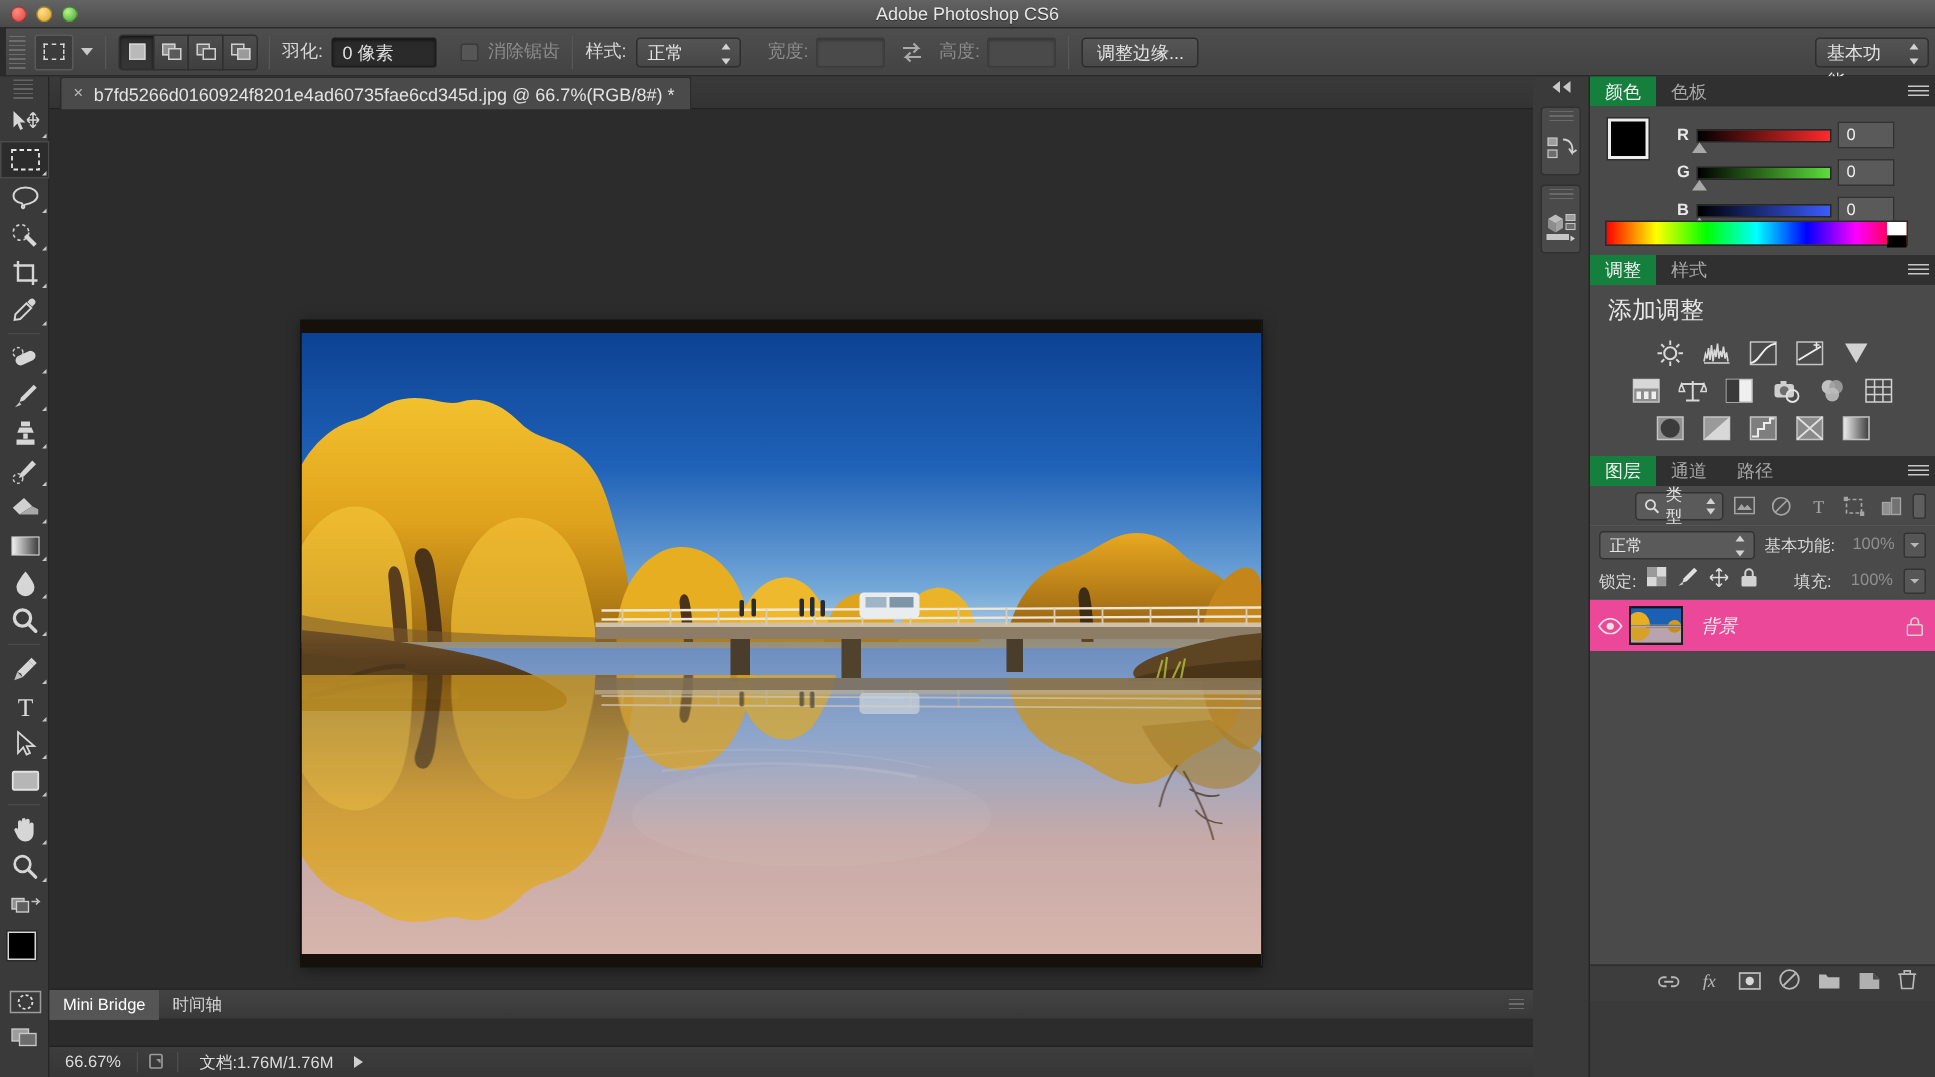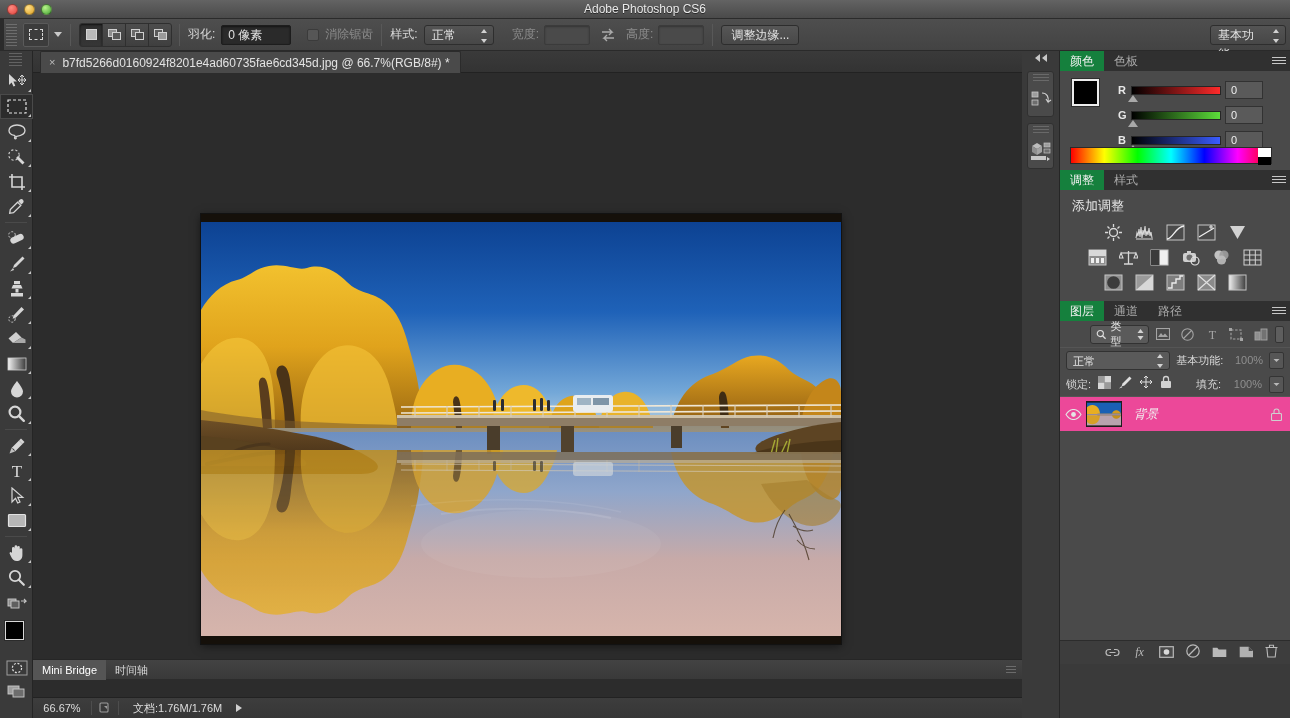--- a/index.html
+++ b/index.html
@@ -187,21 +187,21 @@
   .slval{ width:38px; height:18px; background:#5a5a5a; border:1px solid #323232;
     color:#eee; font-size:11px; line-height:17px; padding-left:5px; }
   .ramp{ position:absolute; left:10px; bottom:6px; width:202px; height:17px;
     border:1px solid #2a2a2a;
     background:linear-gradient(to right,#ff0000,#ff8000,#ffff00,#80ff00,#00ff00,#00ff80,#00ffff,#0080ff,#0000ff,#8000ff,#ff00ff,#ff0080,#ff0000); }
   .rampsw{ position:absolute; right:0; top:0; width:13px; height:17px; }
   .rampsw i{ display:block; width:13px; height:8.5px; }
 
   
   .adjbody{ padding:7px 0 8px 0; }
-  .adjtitle{ color:#e6e6e6; font-size:13px; margin:0 0 7px 12px; }
+  .adjtitle{ color:#e6e6e6; font-size:16px; margin:0 0 7px 12px; }
   .adjgrid{ display:flex; flex-direction:column; gap:4px; align-items:center; }
   .adjrow{ display:flex; gap:8px; }
   .adjicon{ width:23px;height:21px; display:flex; align-items:center; justify-content:center; }
 
   
   .filterrow{ height:26px; display:flex; align-items:center; gap:5px; padding:0 6px;margin-left:24px; }
   .kindsel{ position:relative; display:flex; align-items:center; gap:4px;
     background:#5a5a5a; border:1px solid #323232; border-radius:3px;
     height:19px; padding:0 16px 0 5px; color:#e6e6e6; font-size:11px; }
   .ficon{ width:20px;height:19px; display:flex;align-items:center;justify-content:center; opacity:.6; }

